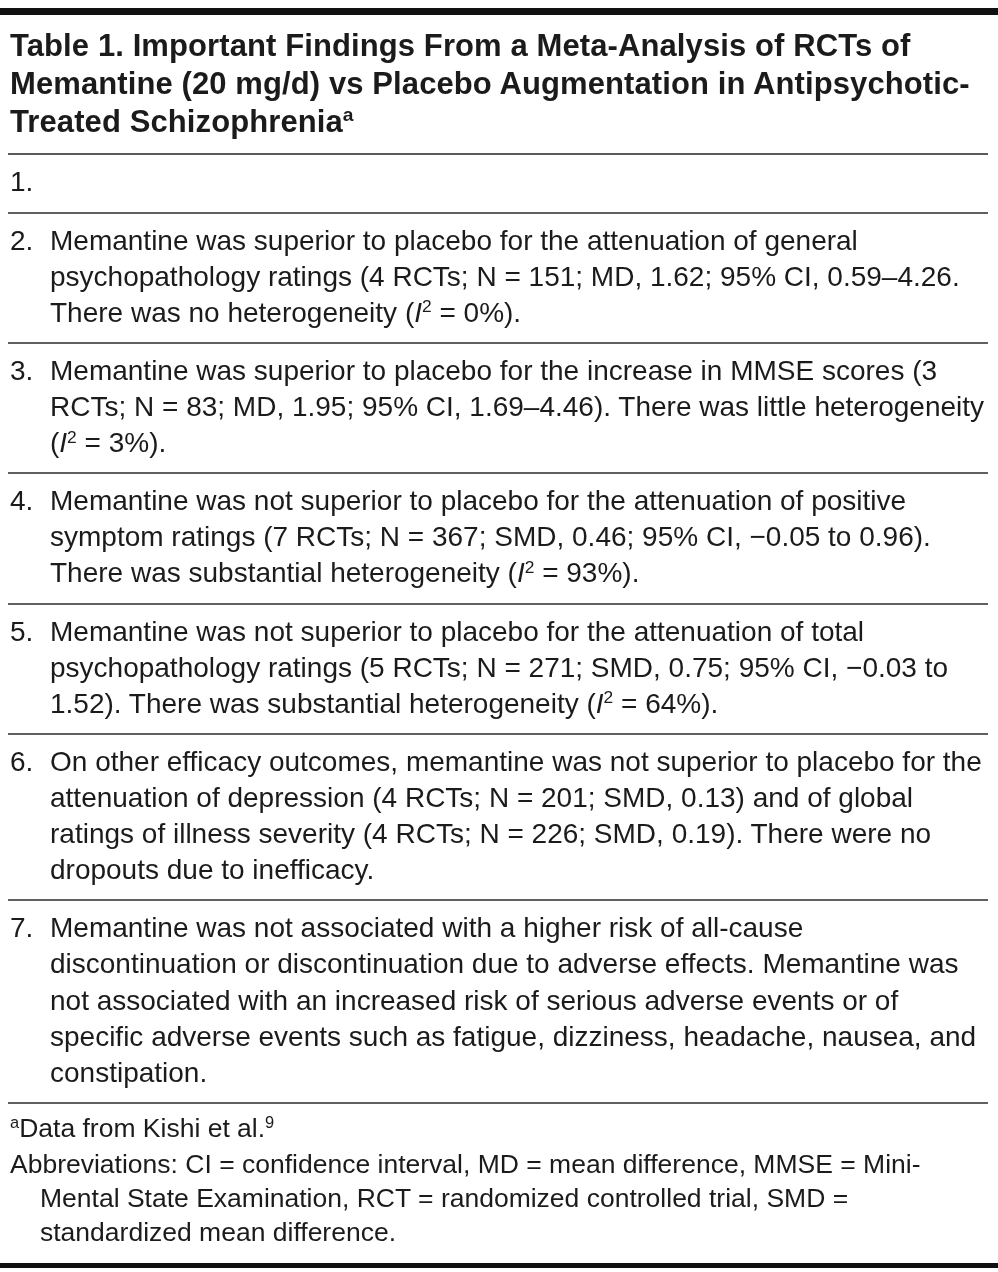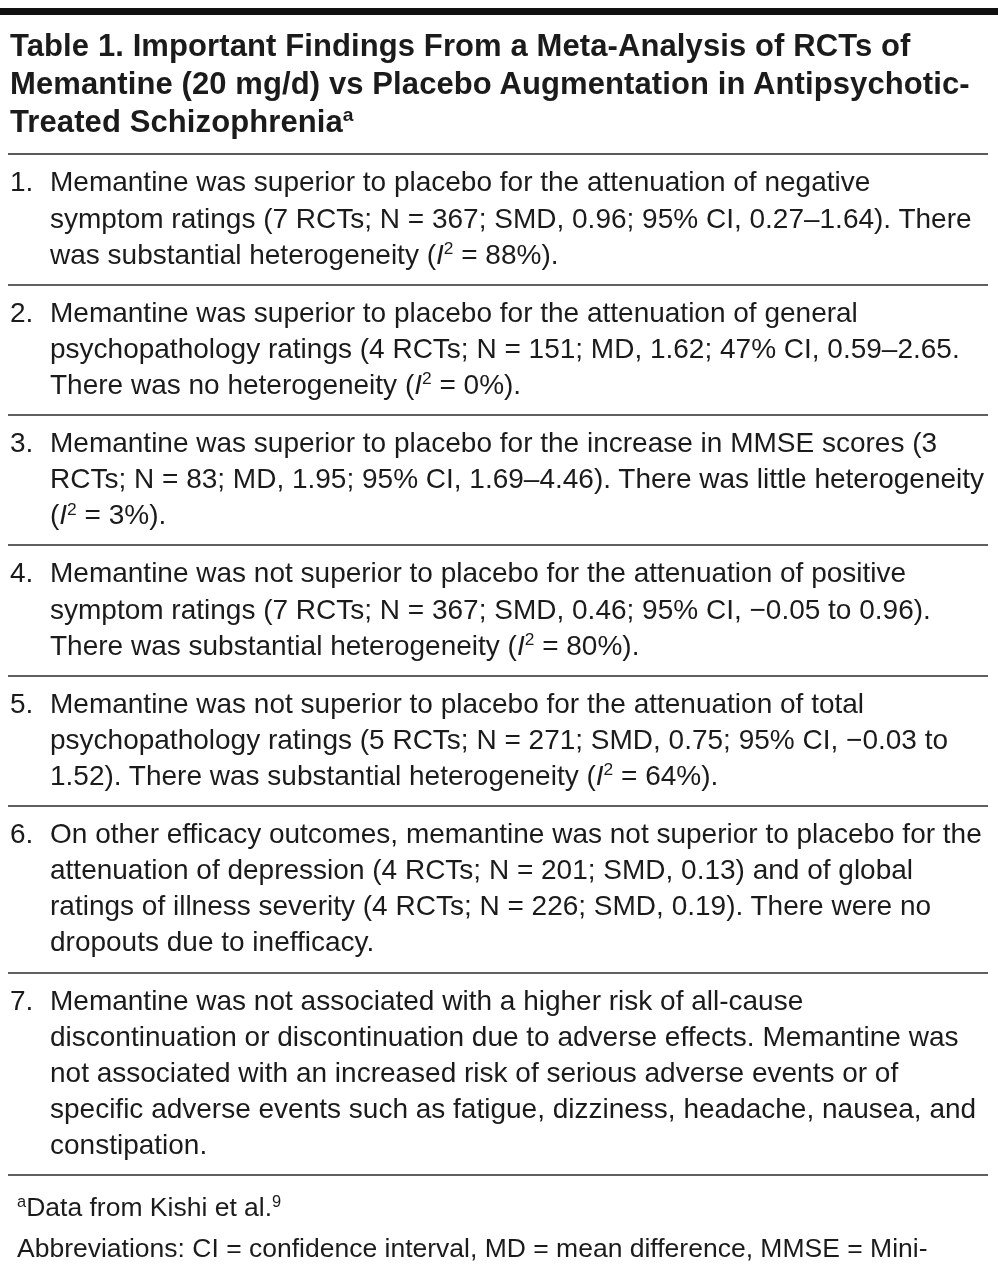--- a/index.html
+++ b/index.html
@@ -44,21 +44,21 @@
   }
   .item .txt {
     flex: 1;
   }
   .footnotes {
     font-size: 26.5px;
     line-height: 1.28;
     padding: 8px 2px 14px 2px;
   }
   .footnote {
-    margin: 7px;
+    margin: 0;
   }
   .footnote.abbrev {
     padding-left: 30px;
     text-indent: -30px;
     margin-top: 2px;
   }
   .seg-i {
     font-style: italic;
   }
   .seg-sup {
@@ -73,36 +73,35 @@
 
 <div class="page">
   <div class="table">
 
     <div class="table-title"><span>Table 1. Important Findings From a Meta-Analysis of RCTs of Memantine (20 mg/d) vs Placebo Augmentation in Antipsychotic-Treated Schizophrenia</span><span class="seg-sup">a</span></div>
 
     <div class="items">
 
       <div class="item">
         <span class="num">1.</span>
-        <span class="txt"><span>Memantine was superior to placebo for the attenuation of negative symptom ratings (7 RCTs; N = 367; SMD, 0.96; 95% CI, 0.27–1.64). There was substantial heterogeneity (</span><span class="seg-i">I</span><span class="seg-sup">2</span><span> = 88%).</span></span>
       </div>
 
       <div class="item">
         <span class="num">2.</span>
-        <span class="txt"><span>Memantine was superior to placebo for the attenuation of general psychopathology ratings (4 RCTs; N = 151; MD, 1.62; 47% CI, 0.59–2.65. There was no heterogeneity (</span><span class="seg-i">I</span><span class="seg-sup">2</span><span> = 0%).</span></span>
+        <span class="txt"><span>Memantine was superior to placebo for the attenuation of general psychopathology ratings (4 RCTs; N = 151; MD, 1.62; 95% CI, 0.59–4.26. There was no heterogeneity (</span><span class="seg-i">I</span><span class="seg-sup">2</span><span> = 0%).</span></span>
       </div>
 
       <div class="item">
         <span class="num">3.</span>
         <span class="txt"><span>Memantine was superior to placebo for the increase in MMSE scores (3 RCTs; N = 83; MD, 1.95; 95% CI, 1.69–4.46). There was little heterogeneity (</span><span class="seg-i">I</span><span class="seg-sup">2</span><span> = 3%).</span></span>
       </div>
 
       <div class="item">
         <span class="num">4.</span>
-        <span class="txt"><span>Memantine was not superior to placebo for the attenuation of positive symptom ratings (7 RCTs; N = 367; SMD, 0.46; 95% CI, −0.05 to 0.96). There was substantial heterogeneity (</span><span class="seg-i">I</span><span class="seg-sup">2</span><span> = 80%).</span></span>
+        <span class="txt"><span>Memantine was not superior to placebo for the attenuation of positive symptom ratings (7 RCTs; N = 367; SMD, 0.46; 95% CI, −0.05 to 0.96). There was substantial heterogeneity (</span><span class="seg-i">I</span><span class="seg-sup">2</span><span> = 93%).</span></span>
       </div>
 
       <div class="item">
         <span class="num">5.</span>
         <span class="txt"><span>Memantine was not superior to placebo for the attenuation of total psychopathology ratings (5 RCTs; N = 271; SMD, 0.75; 95% CI, −0.03 to 1.52). There was substantial heterogeneity (</span><span class="seg-i">I</span><span class="seg-sup">2</span><span> = 64%).</span></span>
       </div>
 
       <div class="item">
         <span class="num">6.</span>
         <span class="txt"><span>On other efficacy outcomes, memantine was not superior to placebo for the attenuation of depression (4 RCTs; N = 201; SMD, 0.13) and of global ratings of illness severity (4 RCTs; N = 226; SMD, 0.19). There were no dropouts due to inefficacy.</span></span>

